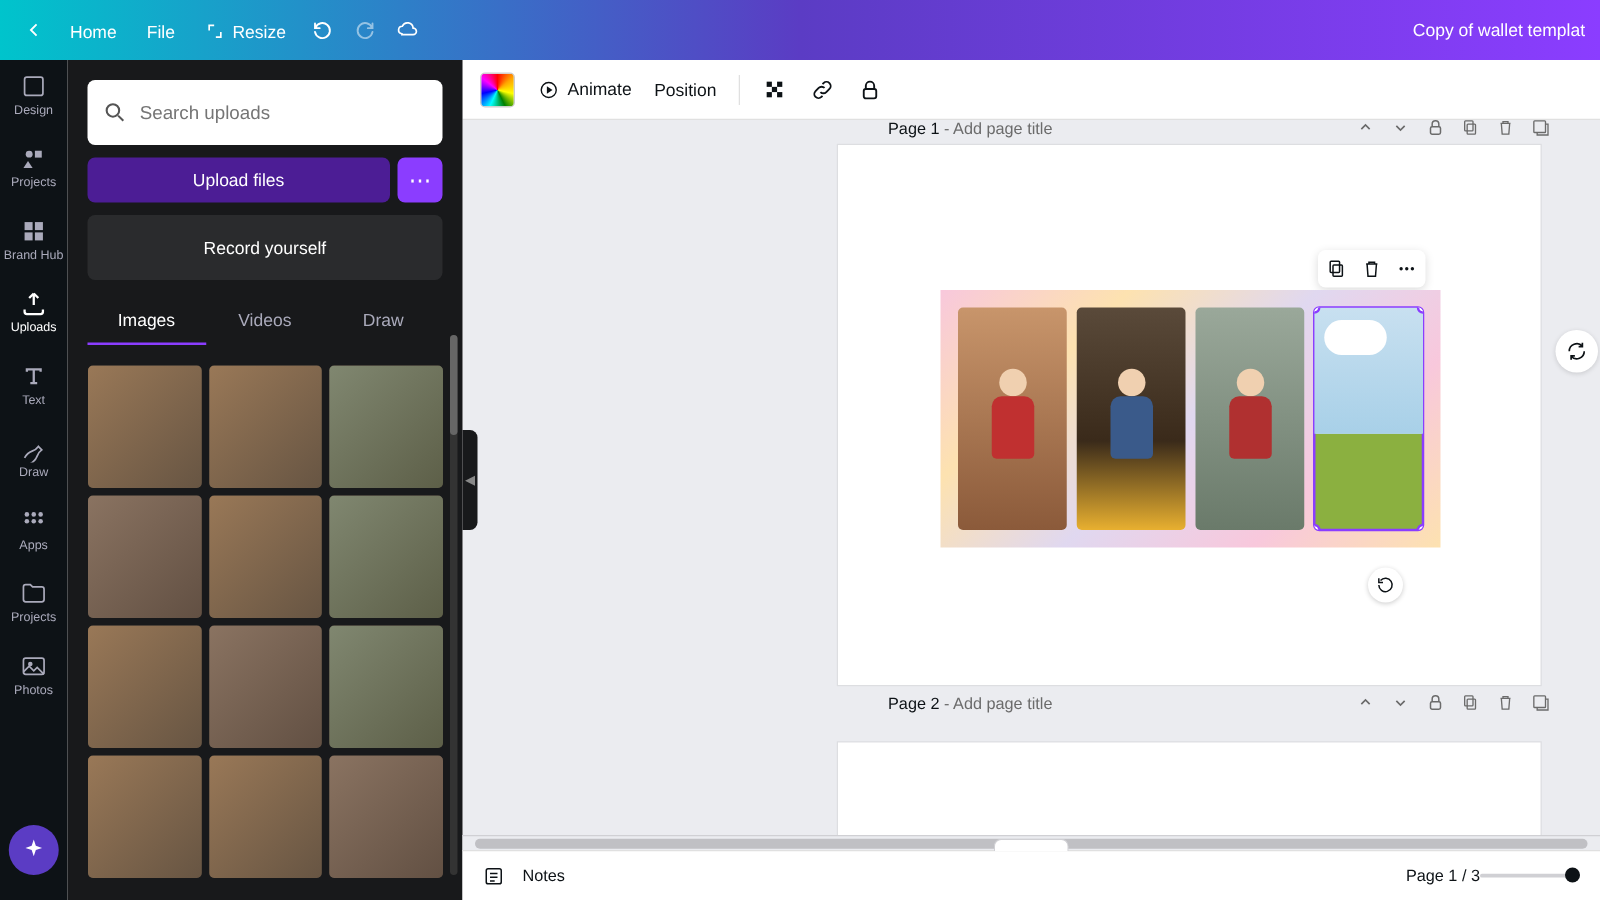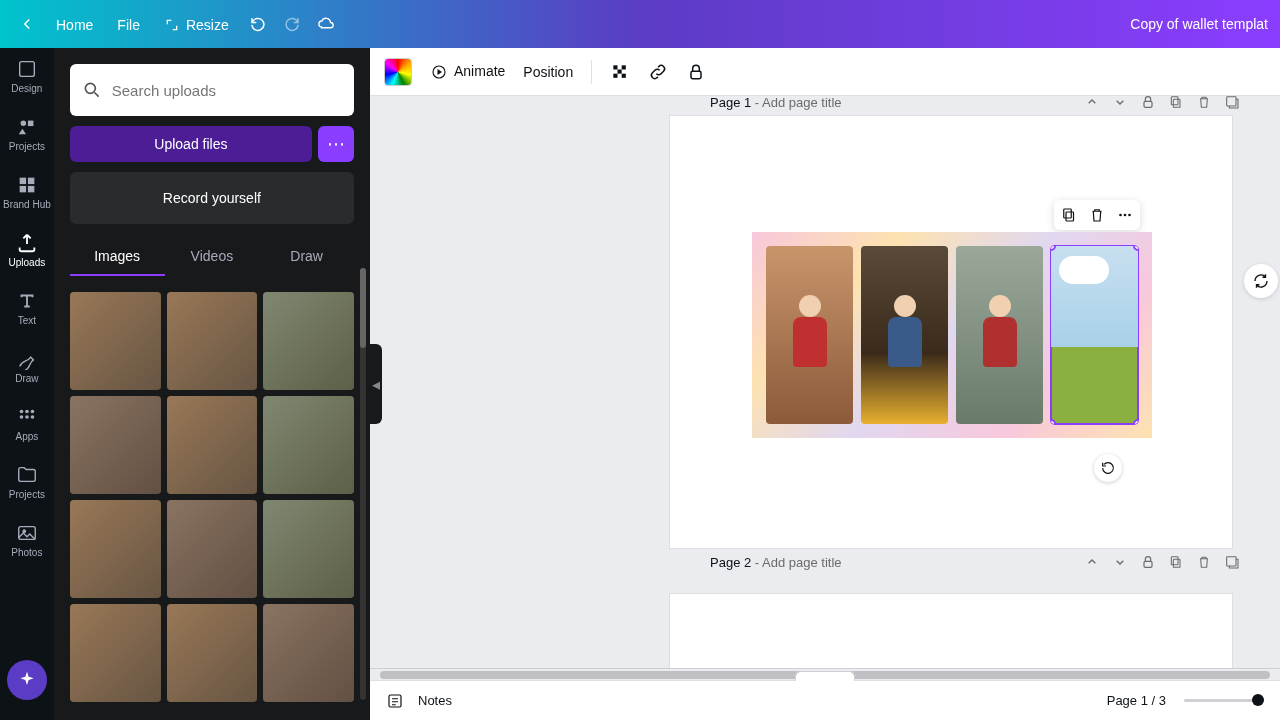--- a/index.html
+++ b/index.html
@@ -98,21 +98,21 @@
 
 .rotate-h { position:absolute; left:50%; bottom:-44px; transform:translateX(142px); width:28px; height:28px; background:#fff; border-radius:50%; box-shadow:0 1px 4px rgba(0,0,0,.2); display:flex;align-items:center;justify-content:center; cursor:pointer;}
 .rotate-h svg{width:16px;height:16px;fill:#0d1216;}
 
 
 .regen { position:absolute; right:-30px; top:150px; width:34px; height:34px; background:#fff; border-radius:50%; box-shadow:0 1px 4px rgba(0,0,0,.15); display:flex;align-items:center;justify-content:center; cursor:pointer;}
 .regen svg{width:18px;height:18px;fill:#0d1216;}
 
 
 .footer { height:40px; background:#fff; border-top:1px solid #e0e0e0; display:flex; align-items:center; padding:0 16px; gap:14px; font-size:13px; color:#0d1216;}
-.footer-right{margin-left:auto; display:flex; align-items:center; gap:18px;padding-left:39px;}
+.footer-right{margin-left:auto; display:flex; align-items:center; padding-left:39px;}
 .zoom-track{width:80px; height:3px; background:#d0d0d4; border-radius:2px; position:relative; cursor:pointer;}
 .zoom-thumb{position:absolute; right:0; top:-5px; width:12px; height:12px; background:#0d1216; border-radius:50%;}
 .expand-handle { width:60px; height:10px; background:#fff; border:1px solid #d0d0d4; border-bottom:none; border-radius:6px 6px 0 0; position:absolute; left:50%; transform:translateX(-50%); top:-10px; cursor:pointer;}
 .footer{position:relative;}
 
 svg { display: block; }
 </style>
 </head>
 <body>
 

